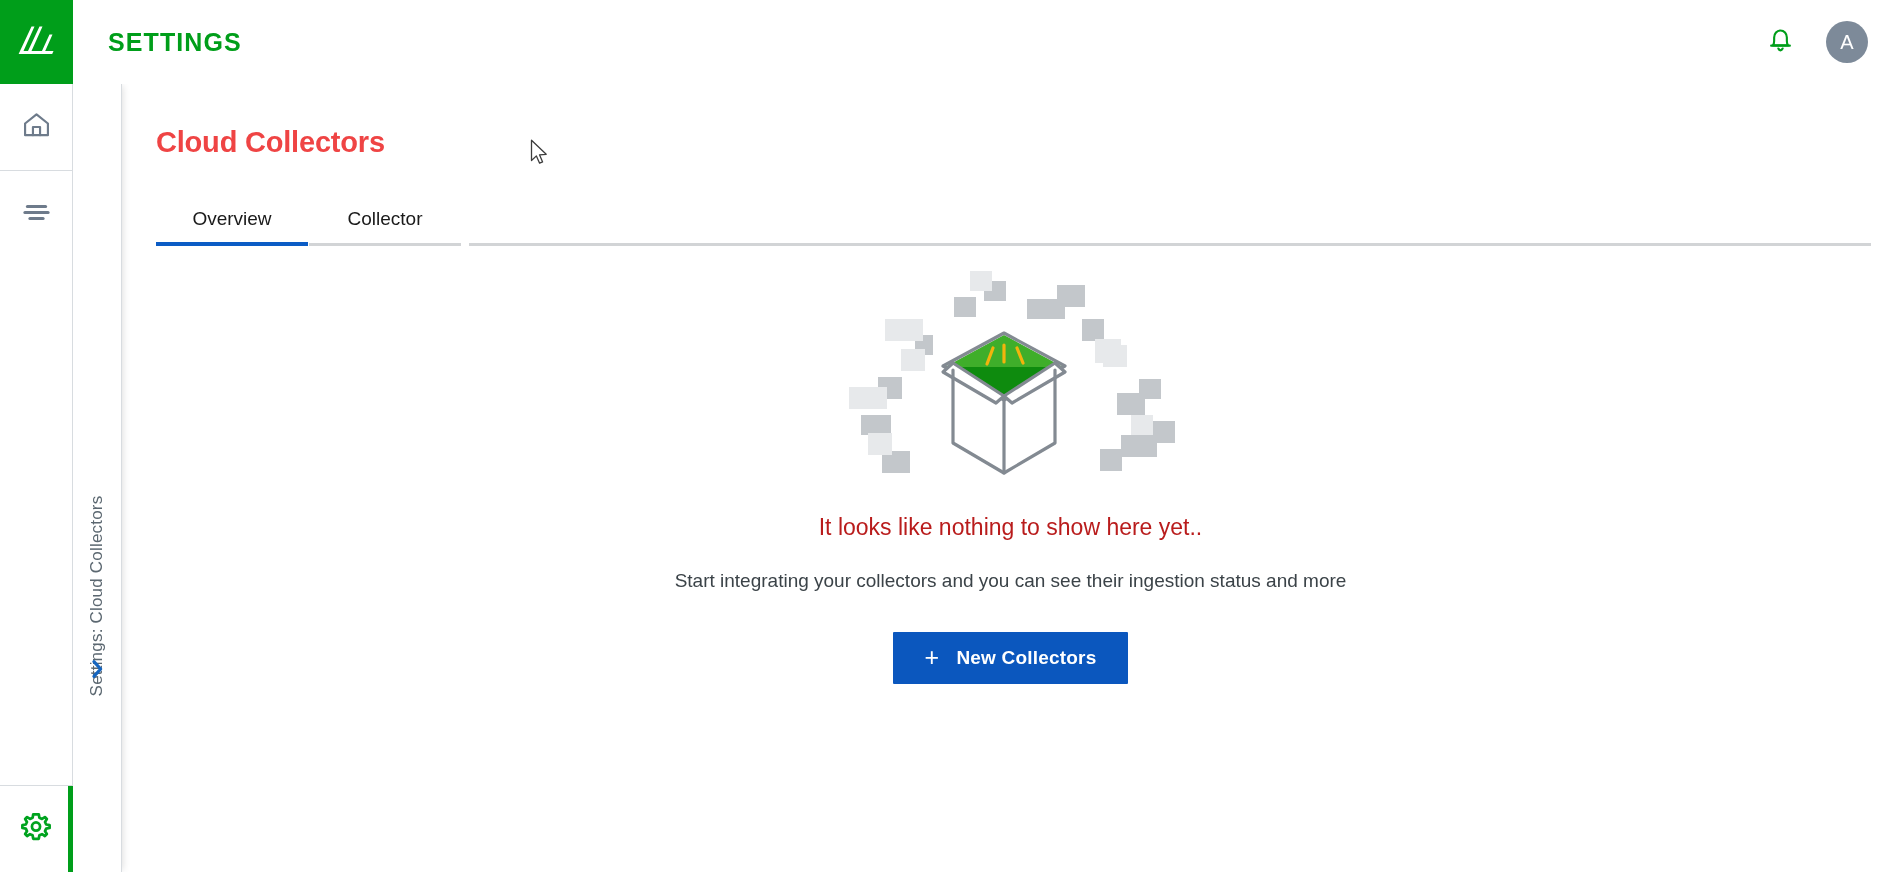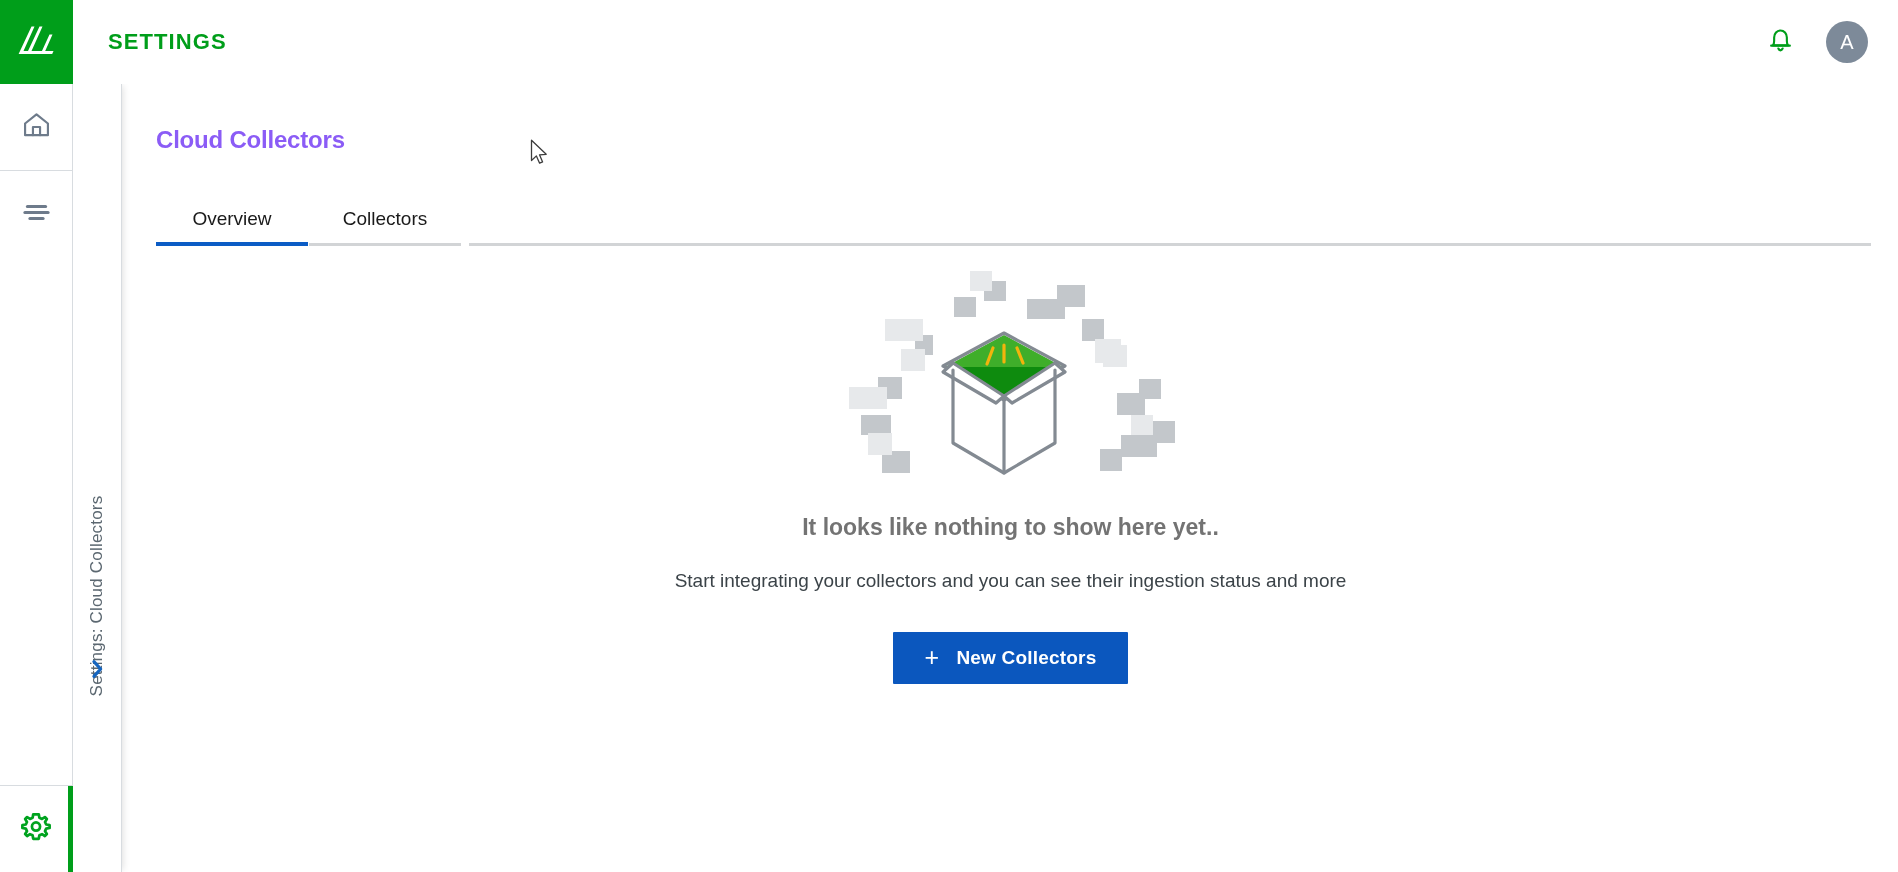--- a/index.html
+++ b/index.html
@@ -39,21 +39,21 @@
     display: flex;
     align-items: center;
     justify-content: center;
     flex: none;
   }
   .logo-tile svg { display: block; }
 
   .app-title {
     margin-left: 35px;
     color: #009E1A;
-    font-size: 22px;
+    font-size: 25px;
     font-weight: bold;
     letter-spacing: 1.1px;
   }
 
   .topbar-right {
     margin-left: auto;
     display: flex;
     align-items: center;
     gap: 28px;
     padding-right: 30px;
@@ -164,23 +164,23 @@
     right: 0;
     bottom: 0;
     background: #ffffff;
     overflow: hidden;
   }
 
   .page-title {
     position: absolute;
     left: 33px;
     top: 42px;
-    font-size: 24px;
+    font-size: 29px;
     font-weight: bold;
-    color: #8b5cf6;
+    color: #ef4444;
     letter-spacing: -0.2px;
   }
 
   .tabs {
     position: absolute;
     left: 33px;
     top: 110px;
     right: 27px;
     height: 60px;
   }
@@ -217,22 +217,22 @@
     display: flex;
     flex-direction: column;
     align-items: center;
   }
 
   .empty-illustration { width: 340px; height: 225px; }
 
   .empty-title {
     margin-top: 20px;
     font-size: 23px;
-    color: #737373;
-    font-weight: bold;
+    color: #b91c1c;
+    font-weight: normal;
   }
 
   .empty-sub {
     margin-top: 29px;
     font-size: 19px;
     color: #3B4348;
     font-weight: normal;
   }
 
   .new-btn {
@@ -359,21 +359,21 @@
     </div>
   </div>
 
   <div class="main">
 
     <div class="page-title">Cloud Collectors</div>
 
     <div class="tabs">
       <div class="tabs-row">
         <div class="tab tab-overview">Overview</div>
-        <div class="tab tab-collectors">Collectors</div>
+        <div class="tab tab-collectors">Collector</div>
       </div>
       <div class="tab-underlines">
         <div class="ul-active"></div>
         <div class="ul-inactive"></div>
         <div class="ul-rest"></div>
       </div>
     </div>
 
     <div class="empty">
 

